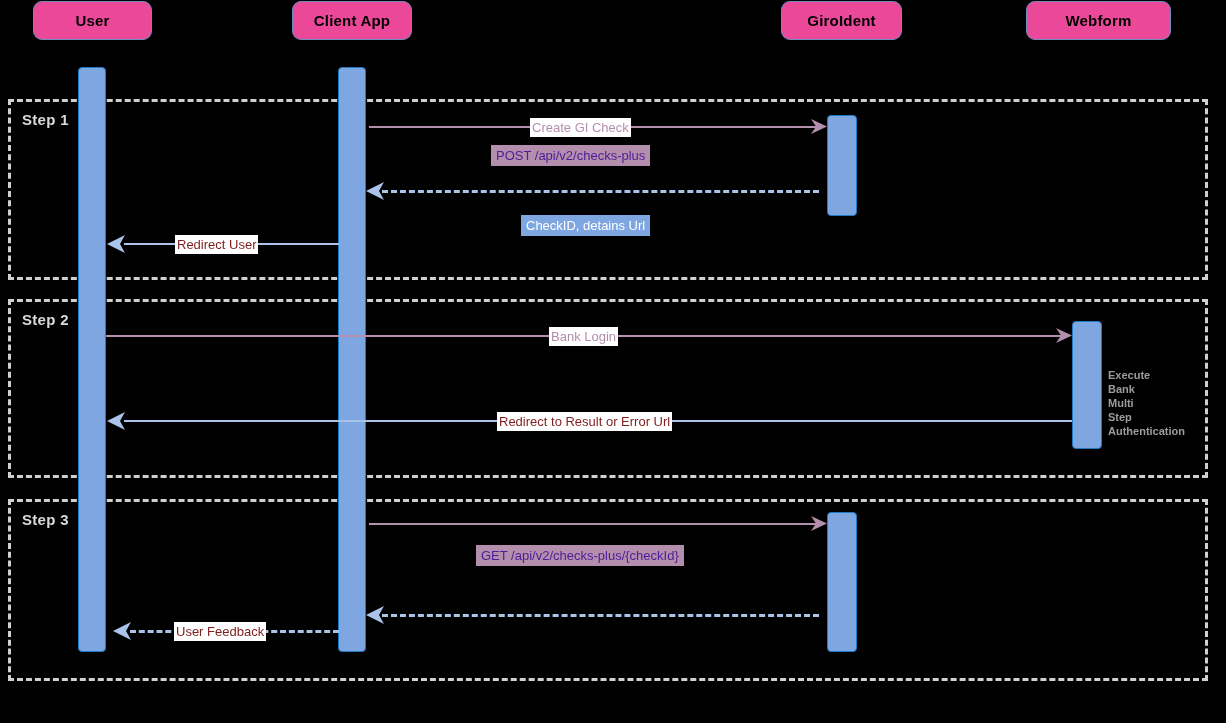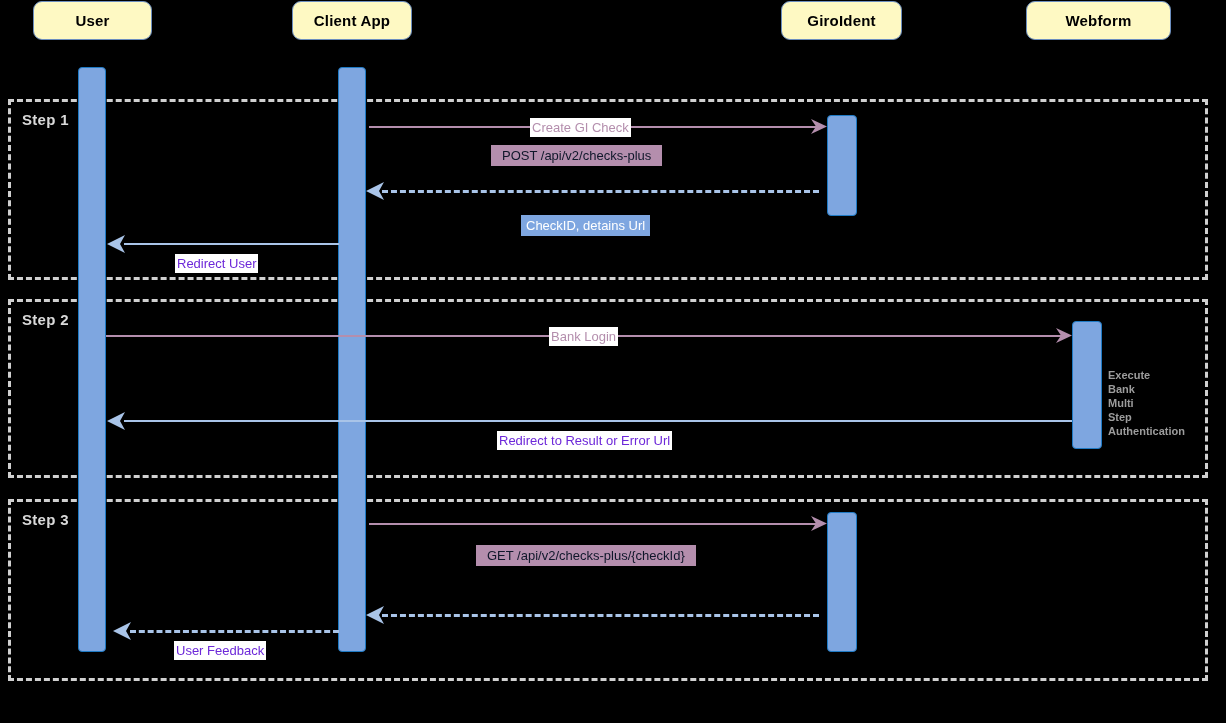--- a/index.html
+++ b/index.html
@@ -12,21 +12,21 @@
     position:relative;
     width:1226px;
     height:723px;
     background:#000000;
     overflow:hidden;
   }
   
   .participant{
     position:absolute;
     box-sizing:border-box;
-    background:#fef9c3;
+    background:#ec4899;
     border:1px solid #6C8EBF;
     border-radius:9px;
     color:#000000;
     font-size:15px;
     font-weight:bold;
     display:flex;
     align-items:center;
     justify-content:center;
     letter-spacing:0.2px;
   }
@@ -73,22 +73,22 @@
 
   
   .lbl{
     position:absolute;
     white-space:nowrap;
     font-size:13px;
     line-height:17px;
     padding:1px 2px;
   }
   .lbl.plain-purple{ color:#B48EAD; background:#FFFFFF; }
-  .lbl.plain-blue  { color:#6d28d9; background:#FFFFFF;margin-top:19px; }
-  .lbl.fill-purple { color:#0f172a; background:#B48EAD; padding:2px 11px; }
+  .lbl.plain-blue  { color:#7f1d1d; background:#FFFFFF; }
+  .lbl.fill-purple { color:#4c1d95; background:#B48EAD; padding:2px 5px; }
   .lbl.fill-blue   { color:#FFFFFF; background:#7EA6E0; padding:2px 5px; }
 
   
   .note{
     position:absolute;
     color:#9C9C9C;
     font-size:11px;
     line-height:14px;
     font-weight:bold;
     white-space:pre-line;

